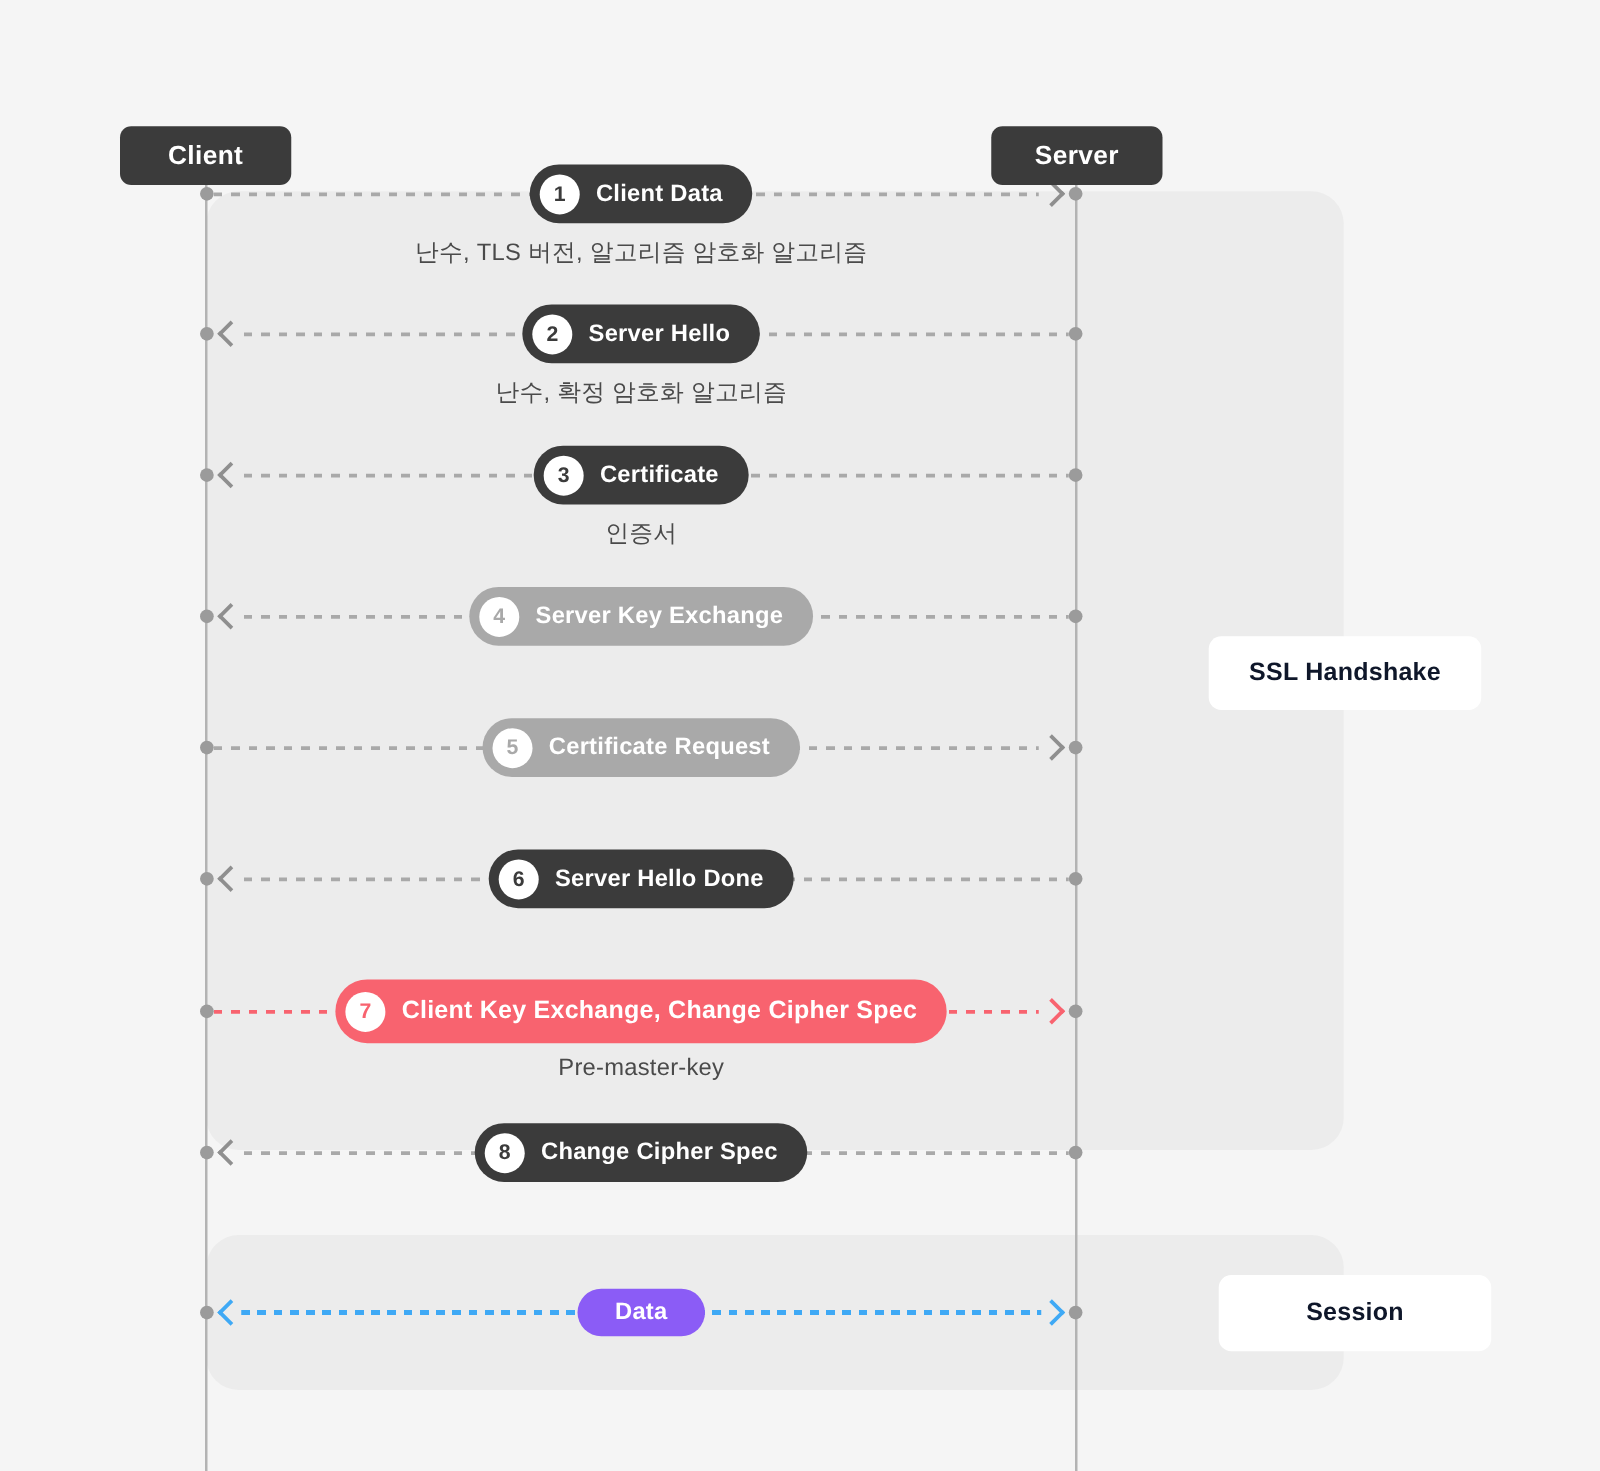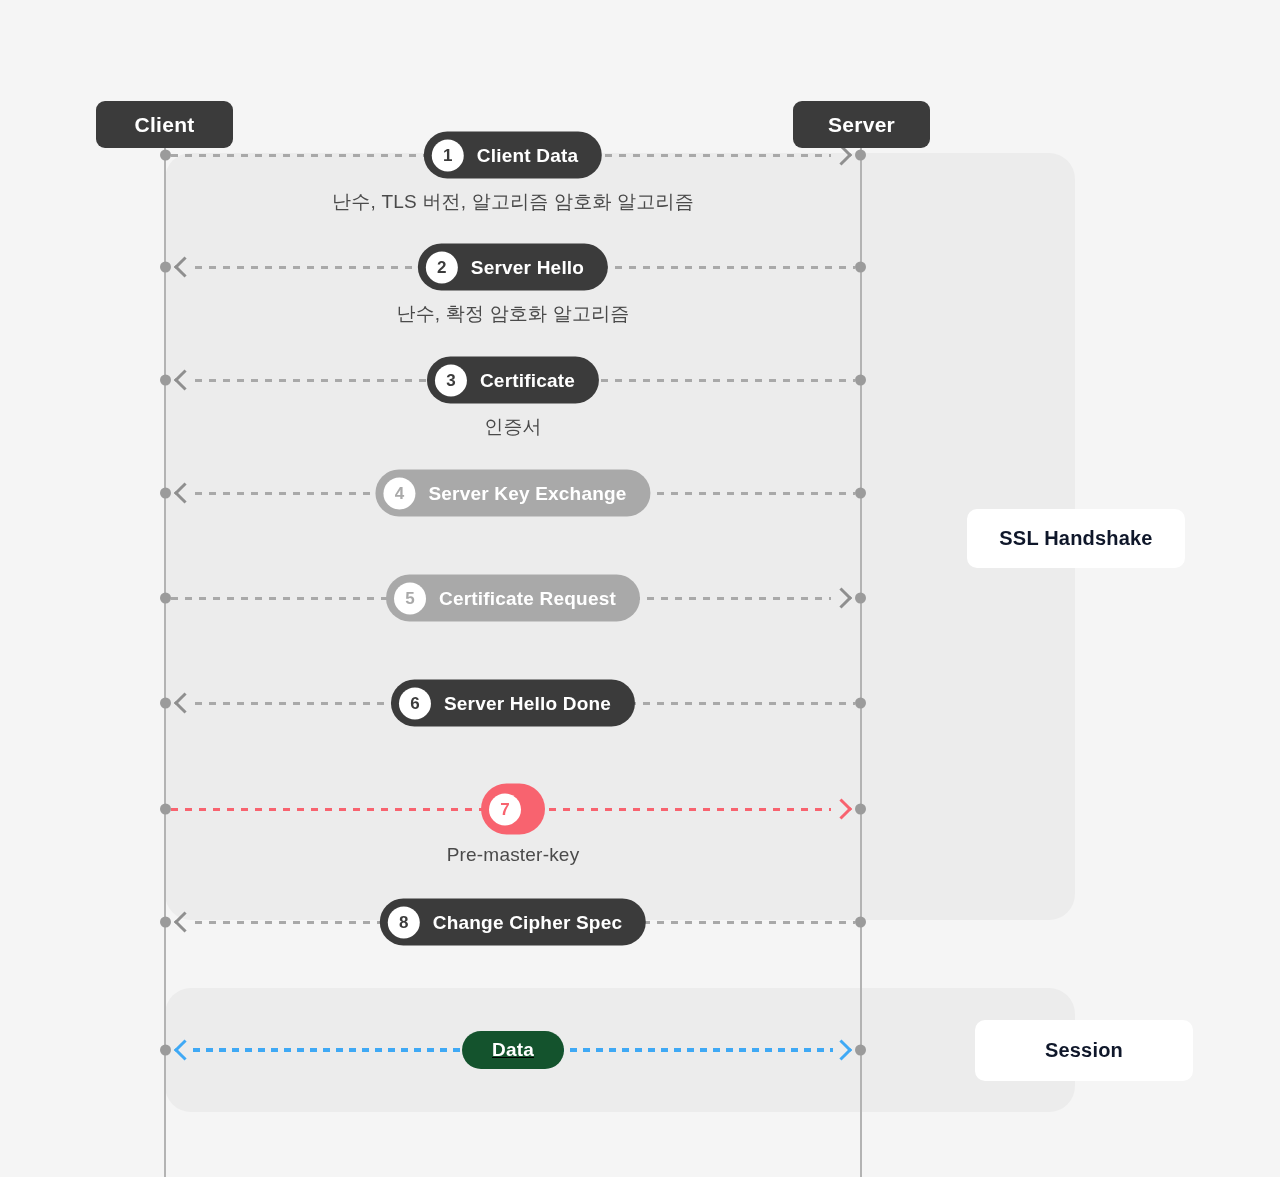--- a/index.html
+++ b/index.html
@@ -71,21 +71,21 @@
 
   .pill {
     position:absolute; left:50%; top:0; transform:translate(-50%,-50%);
     display:flex; align-items:center; gap:13px;
     height:47px; padding:0 24px 0 8px; border-radius:28px;
     white-space:nowrap; z-index:3;
   }
   .pill.dark { background:#3b3b3b; }
   .pill.gray { background:#a9a9a9; }
   .pill.red  { background:#f8636f; height:51px; }
-  .pill.blue { background:#14532d; height:38px; padding:0 30px; border-radius:20px;text-decoration:underline; }
+  .pill.blue { background:#8b5cf6; height:38px; padding:0 30px; border-radius:20px; }
 
   .num {
     width:32px; height:32px; border-radius:50%; background:#ffffff; flex:0 0 32px;
     display:flex; align-items:center; justify-content:center;
     font-size:17px; font-weight:700;
   }
   .pill.dark .num { color:#3b3b3b; }
   .pill.gray .num { color:#a9a9a9; }
   .pill.red  .num { color:#f8636f; }
 
@@ -179,20 +179,21 @@
   </div>
 </div>
 
 <div class="row" style="top:809px">
   <div class="line red inset-r"></div>
   <span class="dot dot-l"></span>
   <span class="dot dot-r"></span>
   <span class="chev chev-r red"></span>
   <div class="pill red">
     <span class="num">7</span>
+    <span class="pill-label">Client Key Exchange, Change Cipher Spec</span>
   </div>
 </div>
 <div class="sub" style="top:855px">Pre-master-key</div>
 
 <div class="row" style="top:922px">
   <div class="line inset-l"></div>
   <span class="dot dot-l"></span>
   <span class="dot dot-r"></span>
   <span class="chev chev-l"></span>
   <div class="pill dark">

